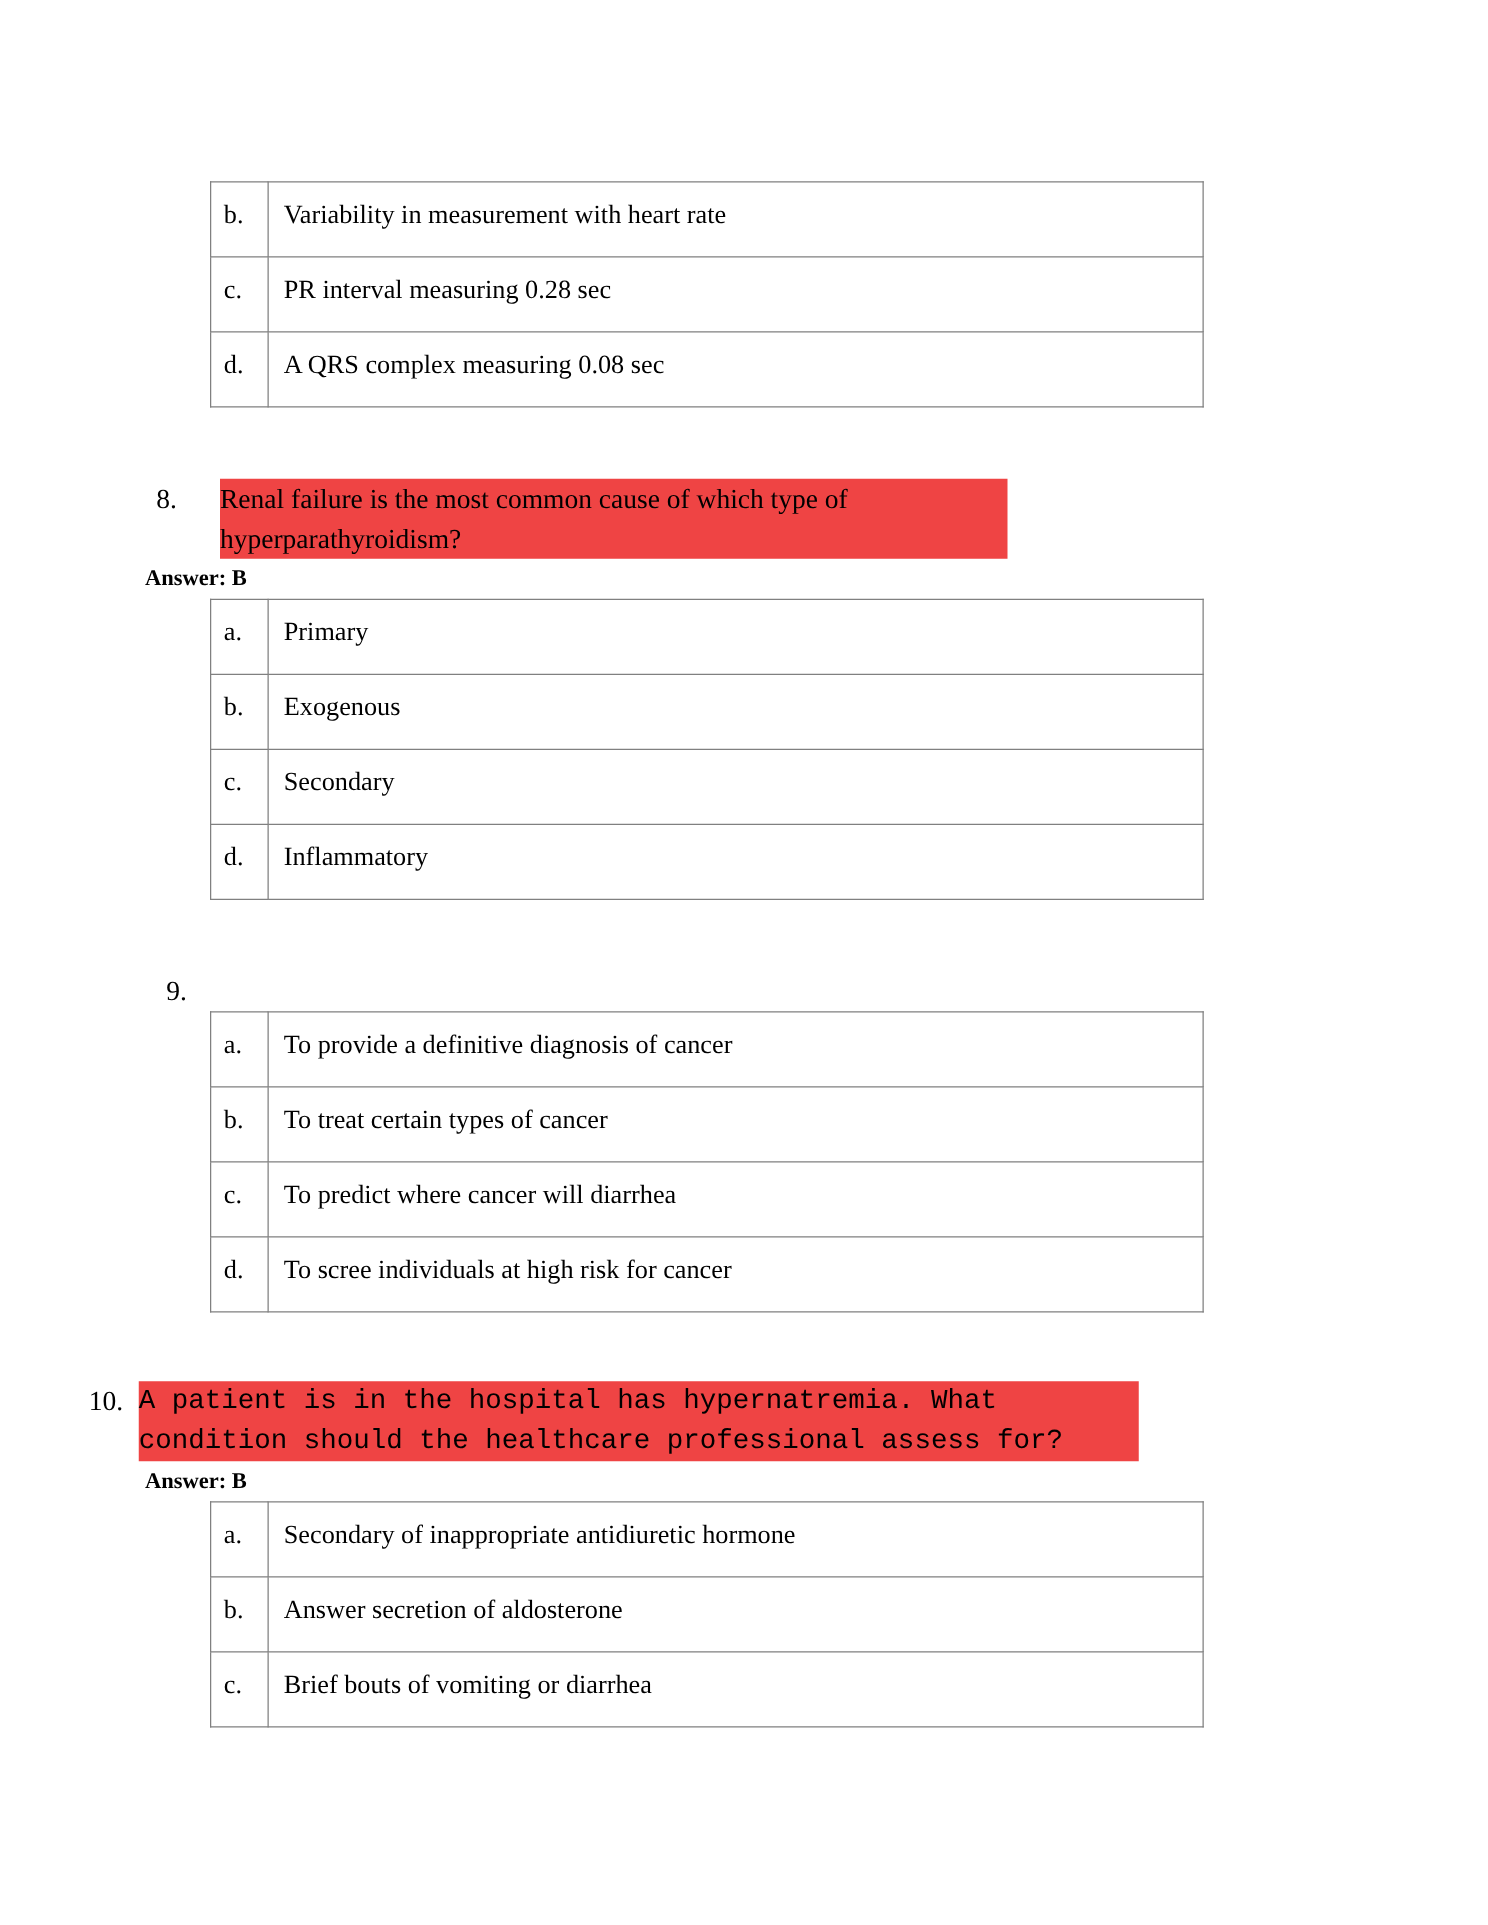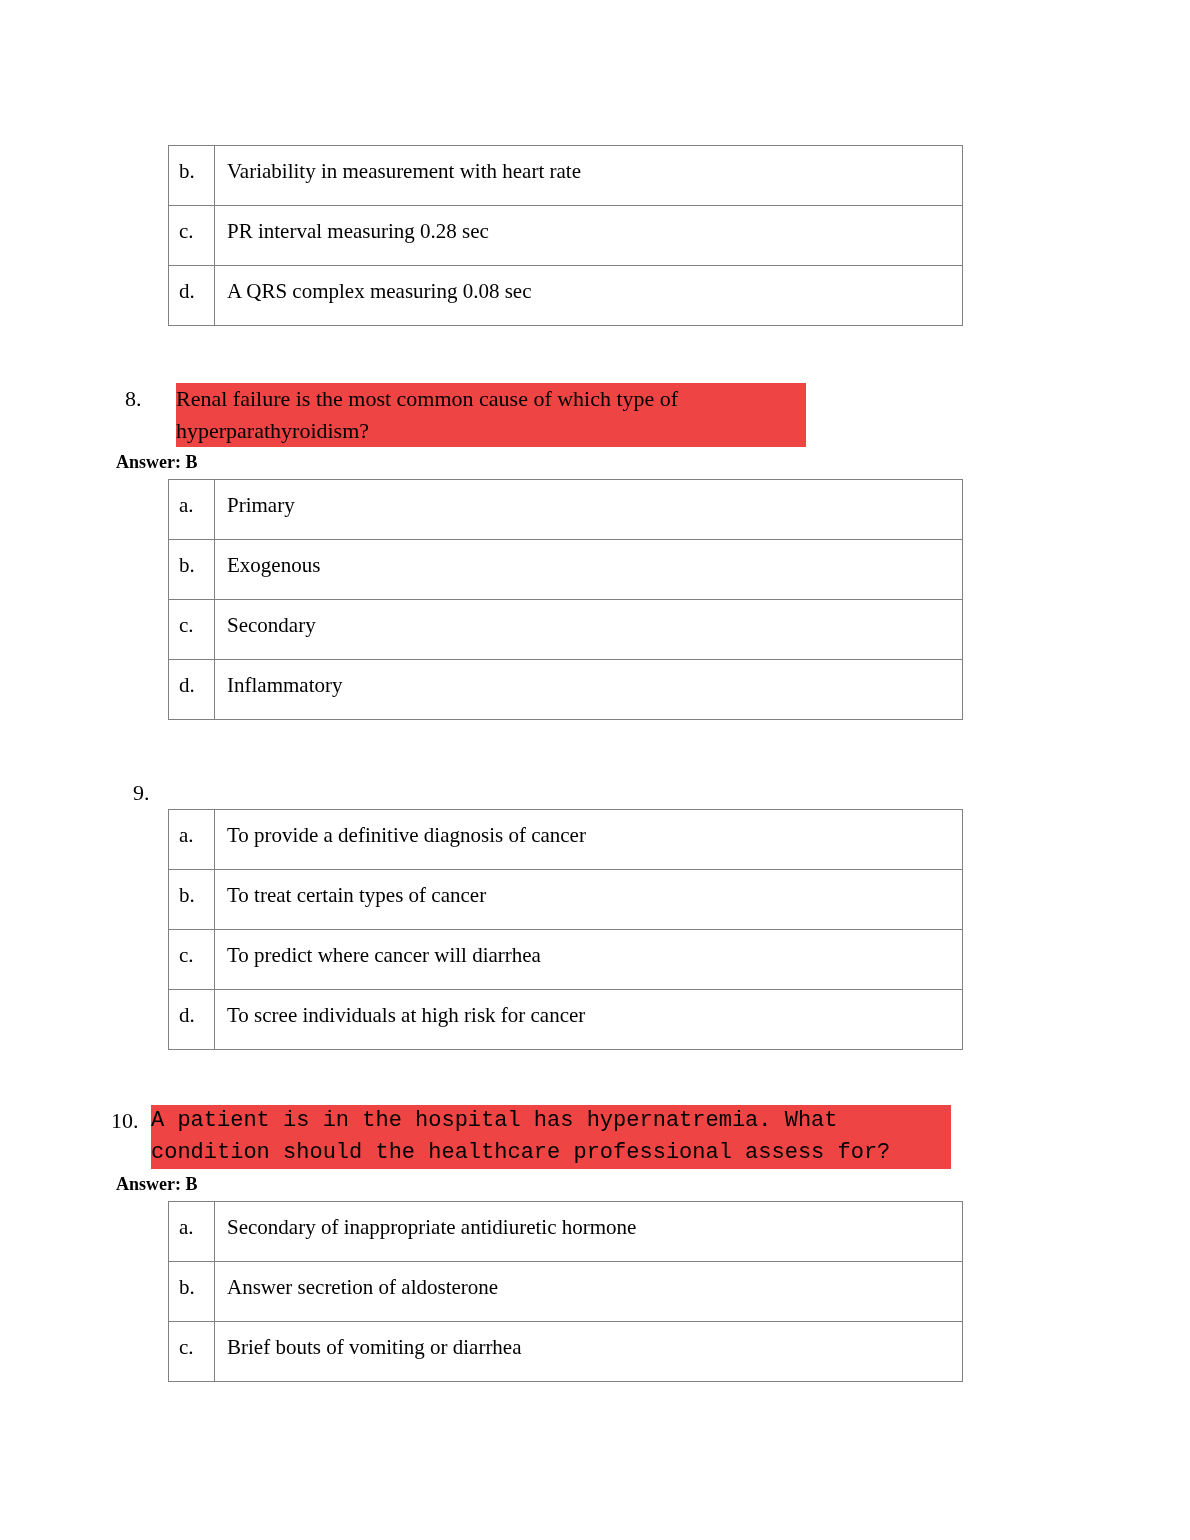--- a/index.html
+++ b/index.html
@@ -39,21 +39,21 @@
 
   .q8 .q-line { padding-left: 125px; }
   .q8 .q-num  { width: 51px; }
   .q8 .q-text { max-width: 630px; }
 
   .q9 .q-line { padding-left: 133px; }
   .q9 .q-num  { width: 37px; }
   .q9 .q-text { max-width: 800px; }
 
   .q10 { margin-top: 55px; }
-  .q10 .q-line { padding-left: 111px; }
+  .q10 .q-line { padding-left: 71px; }
   .q10 .q-num  { width: 40px; }
   .q10 .q-text { max-width: 800px; font-family: Liberation Mono, monospace; }
 </style>
 </head>
 <body>
 
 <div class="page">
 
   <table class="opt-table">
     <tbody>

